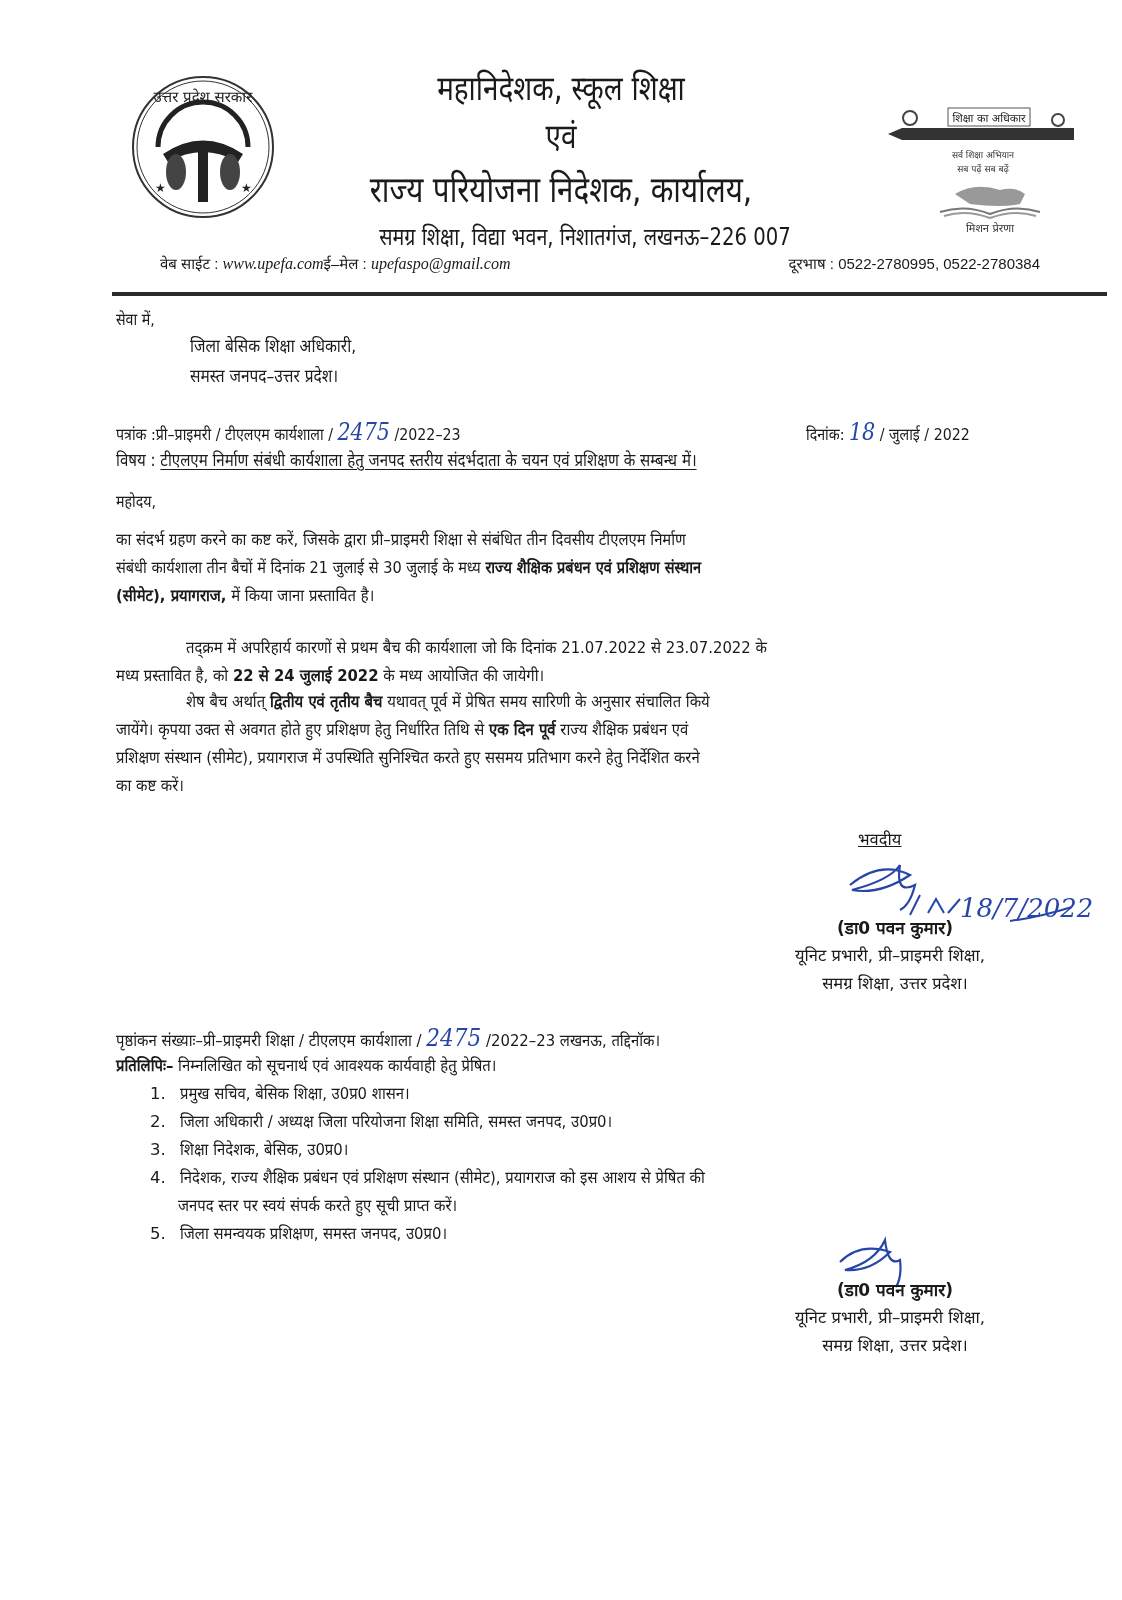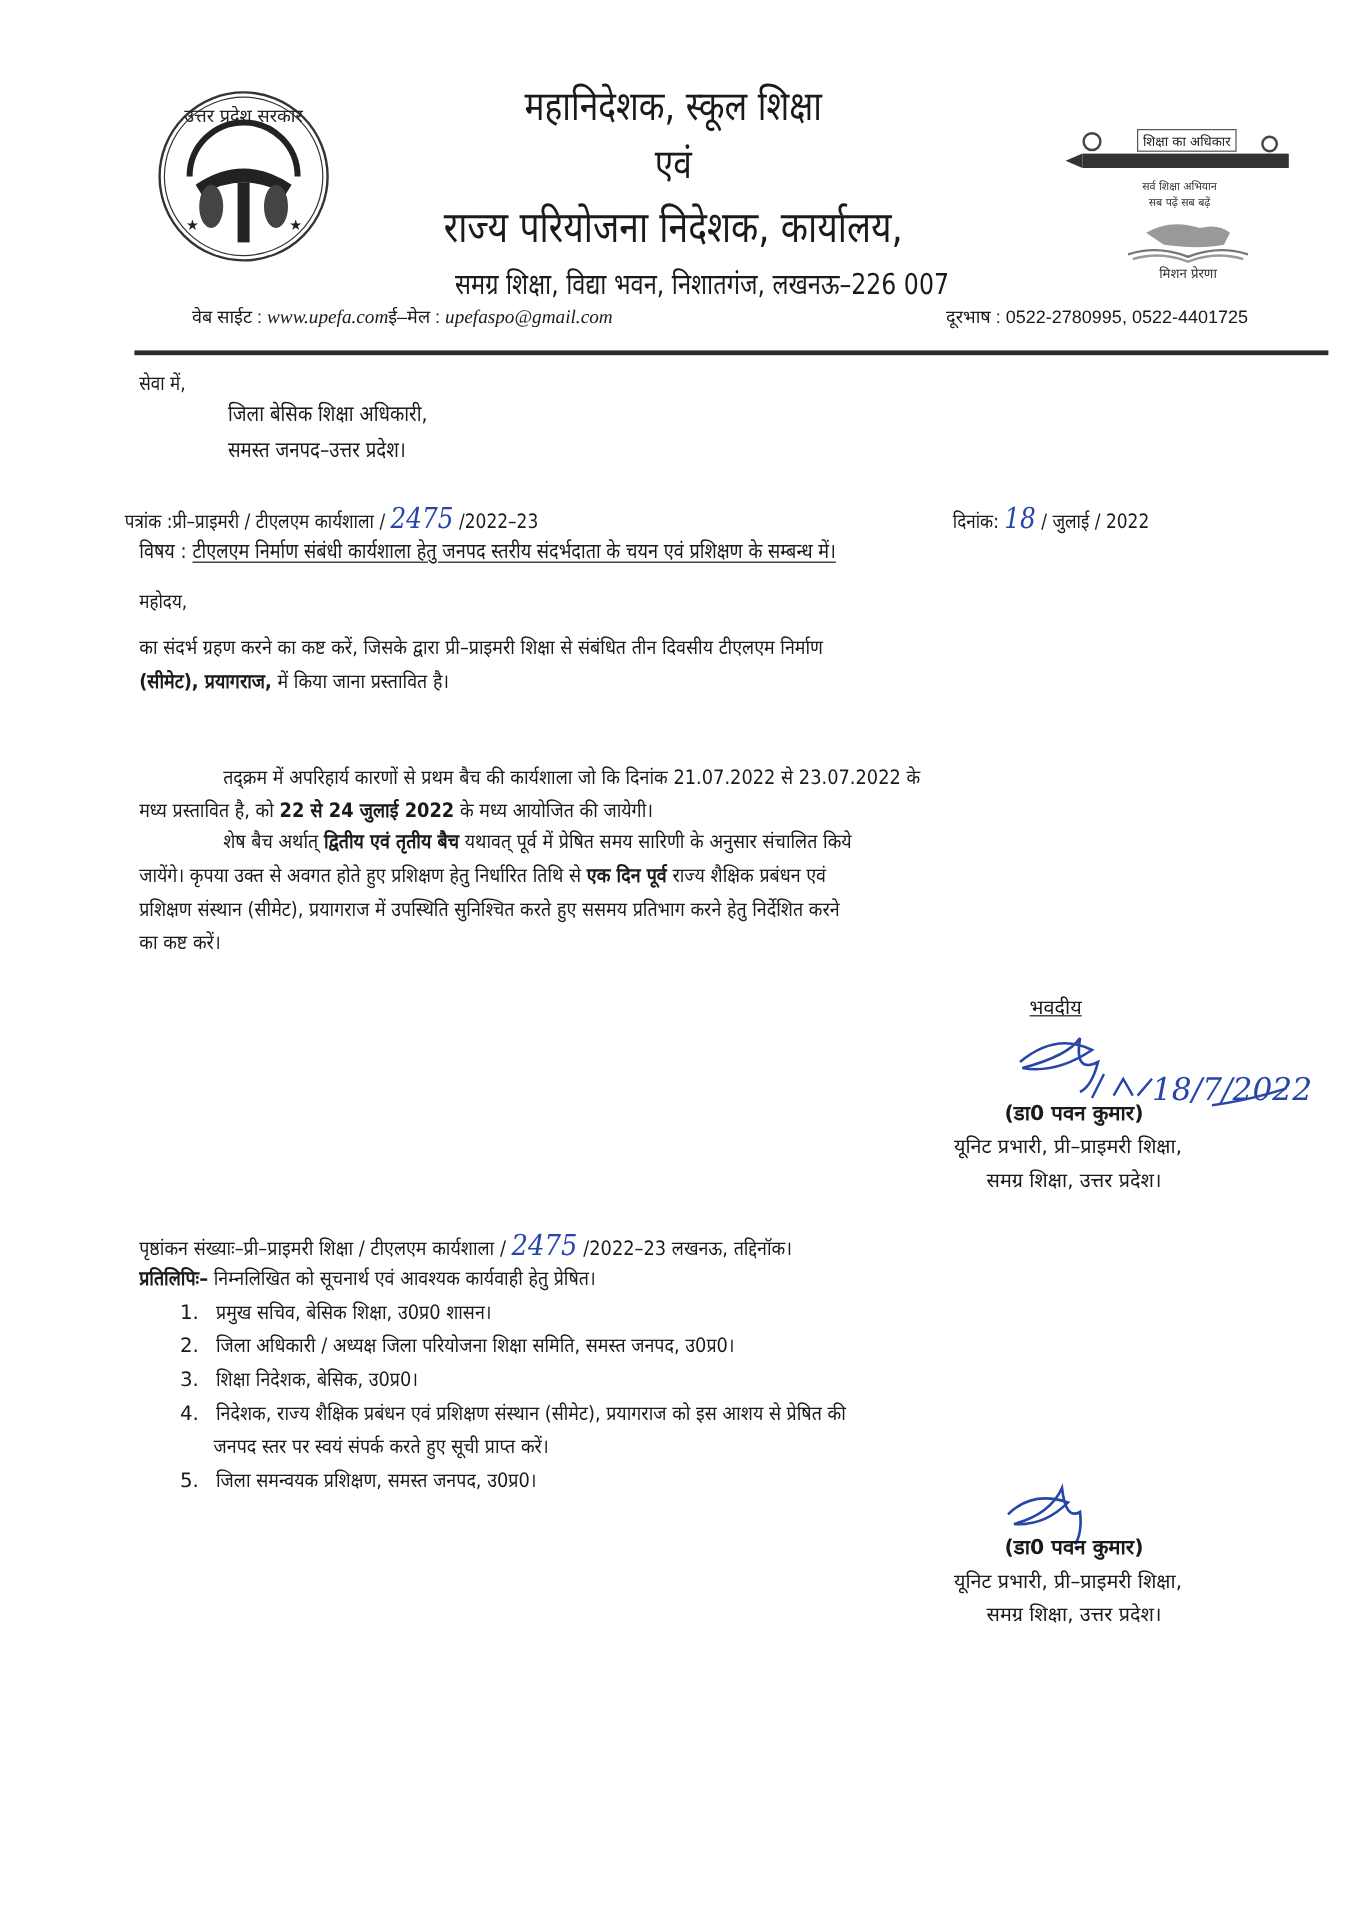--- a/index.html
+++ b/index.html
@@ -16,21 +16,21 @@
   .contact { left:160px; top:253px; width:880px; font-size:15px; display:flex; justify-content:space-between; }
   .contact i { font-family:"Liberation Serif",serif; font-size:16px;margin-top:35px; }
   .rule { left:112px; top:292px; width:995px; height:4px; background:#2b2b2b; }
   .logo-sk { left:888px; top:78px; width:190px; height:82px;margin-top:28px; }
   .logo-mp { left:930px; top:182px; width:120px; height:55px; }
   .txt { font-size:16.5px; line-height:28px; font-family:"DejaVu Sans",sans-serif; }
   .cond { transform-origin:left top; transform:scaleX(0.86); white-space:nowrap; }
   .sevame { left:116px; top:306px; }
   .addr1 { left:190px; top:332px; font-size:18px; }
   .addr2 { left:190px; top:362px; font-size:18px; }
-  .patrank { left:104px; top:418px; }
+  .patrank { left:116px; top:418px; }
   .hand { font-family:"DejaVu Serif",serif; color:#2746a8; font-style:italic; font-size:24px; }
   .vishay { left:116px; top:446px; }
   .vishay u { text-decoration:underline; text-underline-offset:3px; }
   .para { left:116px; width:930px; }
   .para .line { display:flex; justify-content:space-between; white-space:nowrap; }
   b { font-weight:bold; }
   .sign-block { text-align:center; }
   .list { left:150px; }
   .list .li { display:flex; gap:14px; white-space:nowrap; }
   .sig svg { overflow:visible; }
@@ -80,21 +80,21 @@
 </div>
 
 <div class="abs contact">
   <span>
     <span>वेब साईट :</span>
     <i>www.upefa.com</i><span>ई–मेल :</span>
     <i>upefaspo@gmail.com</i>
   </span>
   <span>
     <span>दूरभाष :</span>
-    <span>0522-2780995, 0522-4401725</span>
+    <span>0522-2780995, 0522-2780384</span>
   </span>
 </div>
 <div class="abs rule"></div>
 
 <div class="abs txt sevame cond">सेवा में,</div>
 <div class="abs txt addr1 cond">जिला बेसिक शिक्षा अधिकारी,</div>
 <div class="abs txt addr2 cond">समस्त जनपद–उत्तर प्रदेश।</div>
 
 <div class="abs txt patrank" style="width:880px;display:flex;justify-content:space-between;">
   <span class="cond">
@@ -112,20 +112,23 @@
 <div class="abs txt vishay cond" style="font-size:17.5px;">
   <span>विषय :</span>
   <u>टीएलएम निर्माण संबंधी कार्यशाला हेतु जनपद स्तरीय संदर्भदाता के चयन एवं प्रशिक्षण के सम्बन्ध में।</u>
 </div>
 
 <div class="abs txt cond" style="left:116px;top:488px;">महोदय,</div>
 
 <div class="abs txt para" style="top:526px;">
   <div class="line">
       <span class="cond" style="transform:scaleX(0.9);">का संदर्भ ग्रहण करने का कष्ट करें, जिसके द्वारा प्री–प्राइमरी शिक्षा से संबंधित तीन दिवसीय टीएलएम निर्माण</span>
+    </div>
+  <div class="line">
+      <span class="cond" style="transform:scaleX(0.88);"><span>संबंधी कार्यशाला तीन बैचों में दिनांक 21 जुलाई से 30 जुलाई के मध्य</span> <b>राज्य शैक्षिक प्रबंधन एवं प्रशिक्षण संस्थान</b></span>
     </div>
   <div class="line" style="justify-content:flex-start;">
       <span class="cond" style="transform:scaleX(0.9);"><b>(सीमेट), प्रयागराज,</b> <span>में किया जाना प्रस्तावित है।</span></span>
     </div>
 </div>
 
 <div class="abs txt para" style="top:634px;">
   <div class="line" style="padding-left:70px;">
       <span class="cond" style="transform:scaleX(0.9);">तद्क्रम में अपरिहार्य कारणों से प्रथम बैच की कार्यशाला जो कि दिनांक 21.07.2022 से 23.07.2022 के</span>
     </div>

